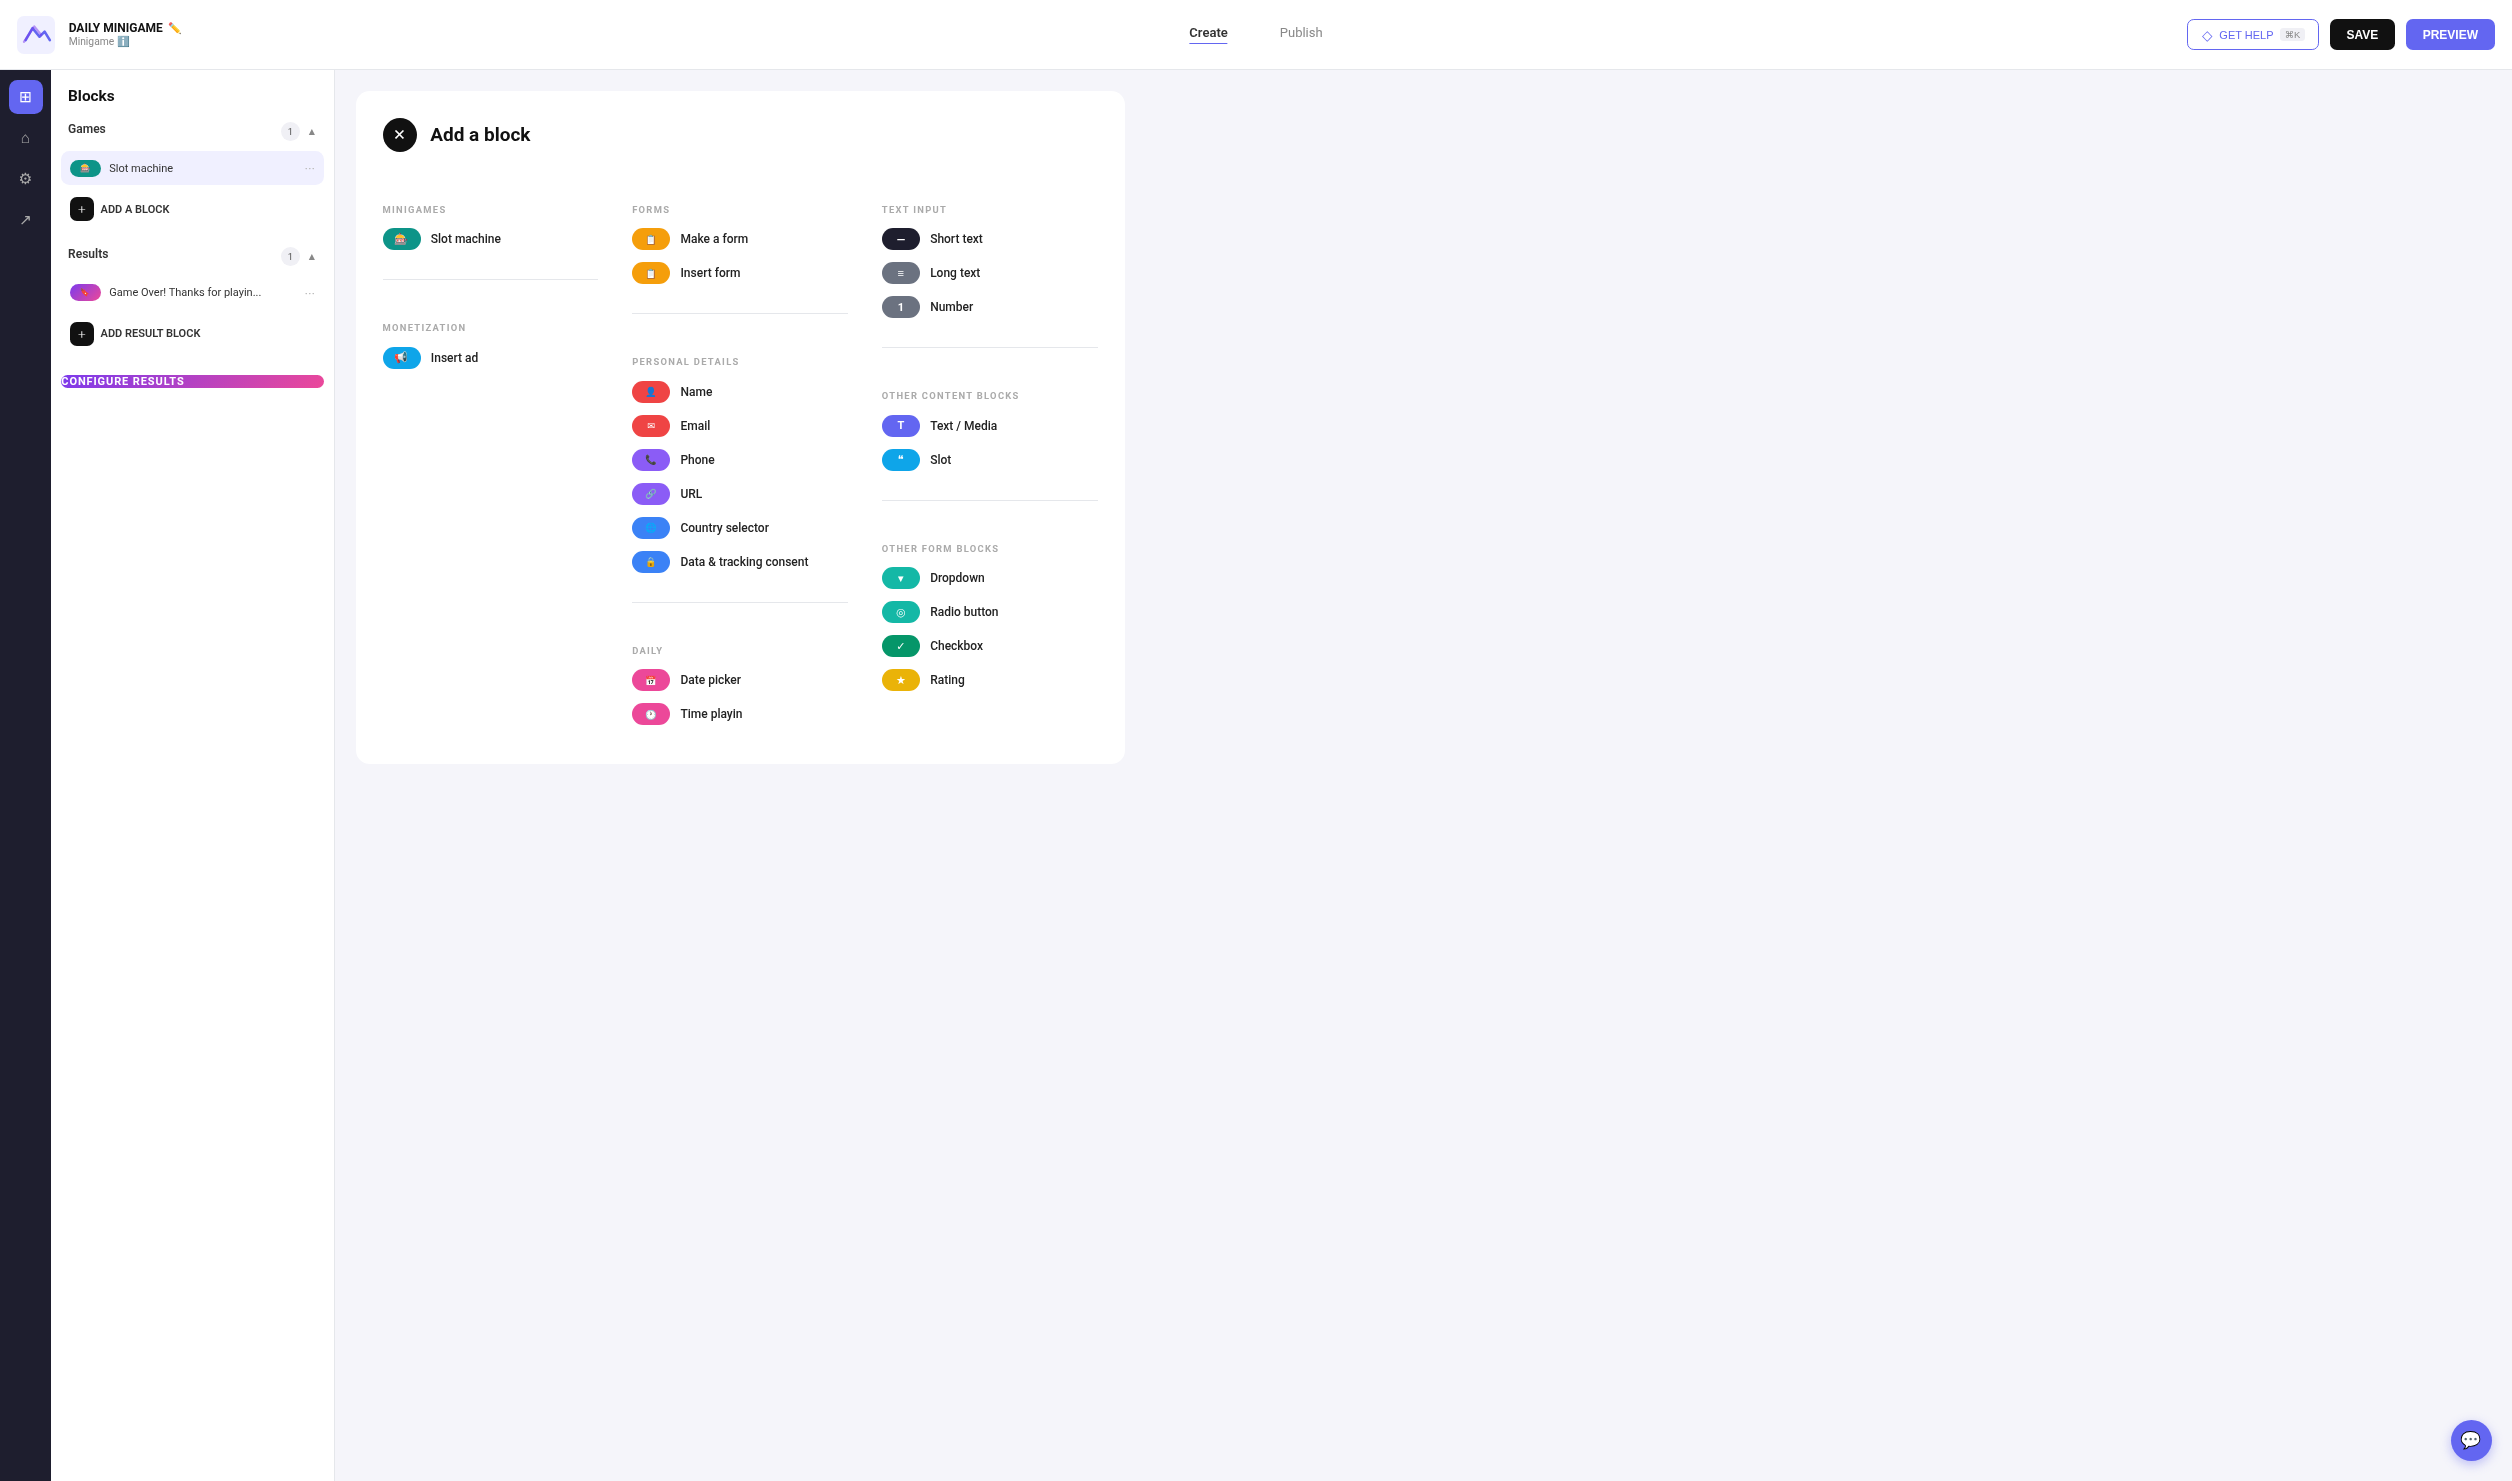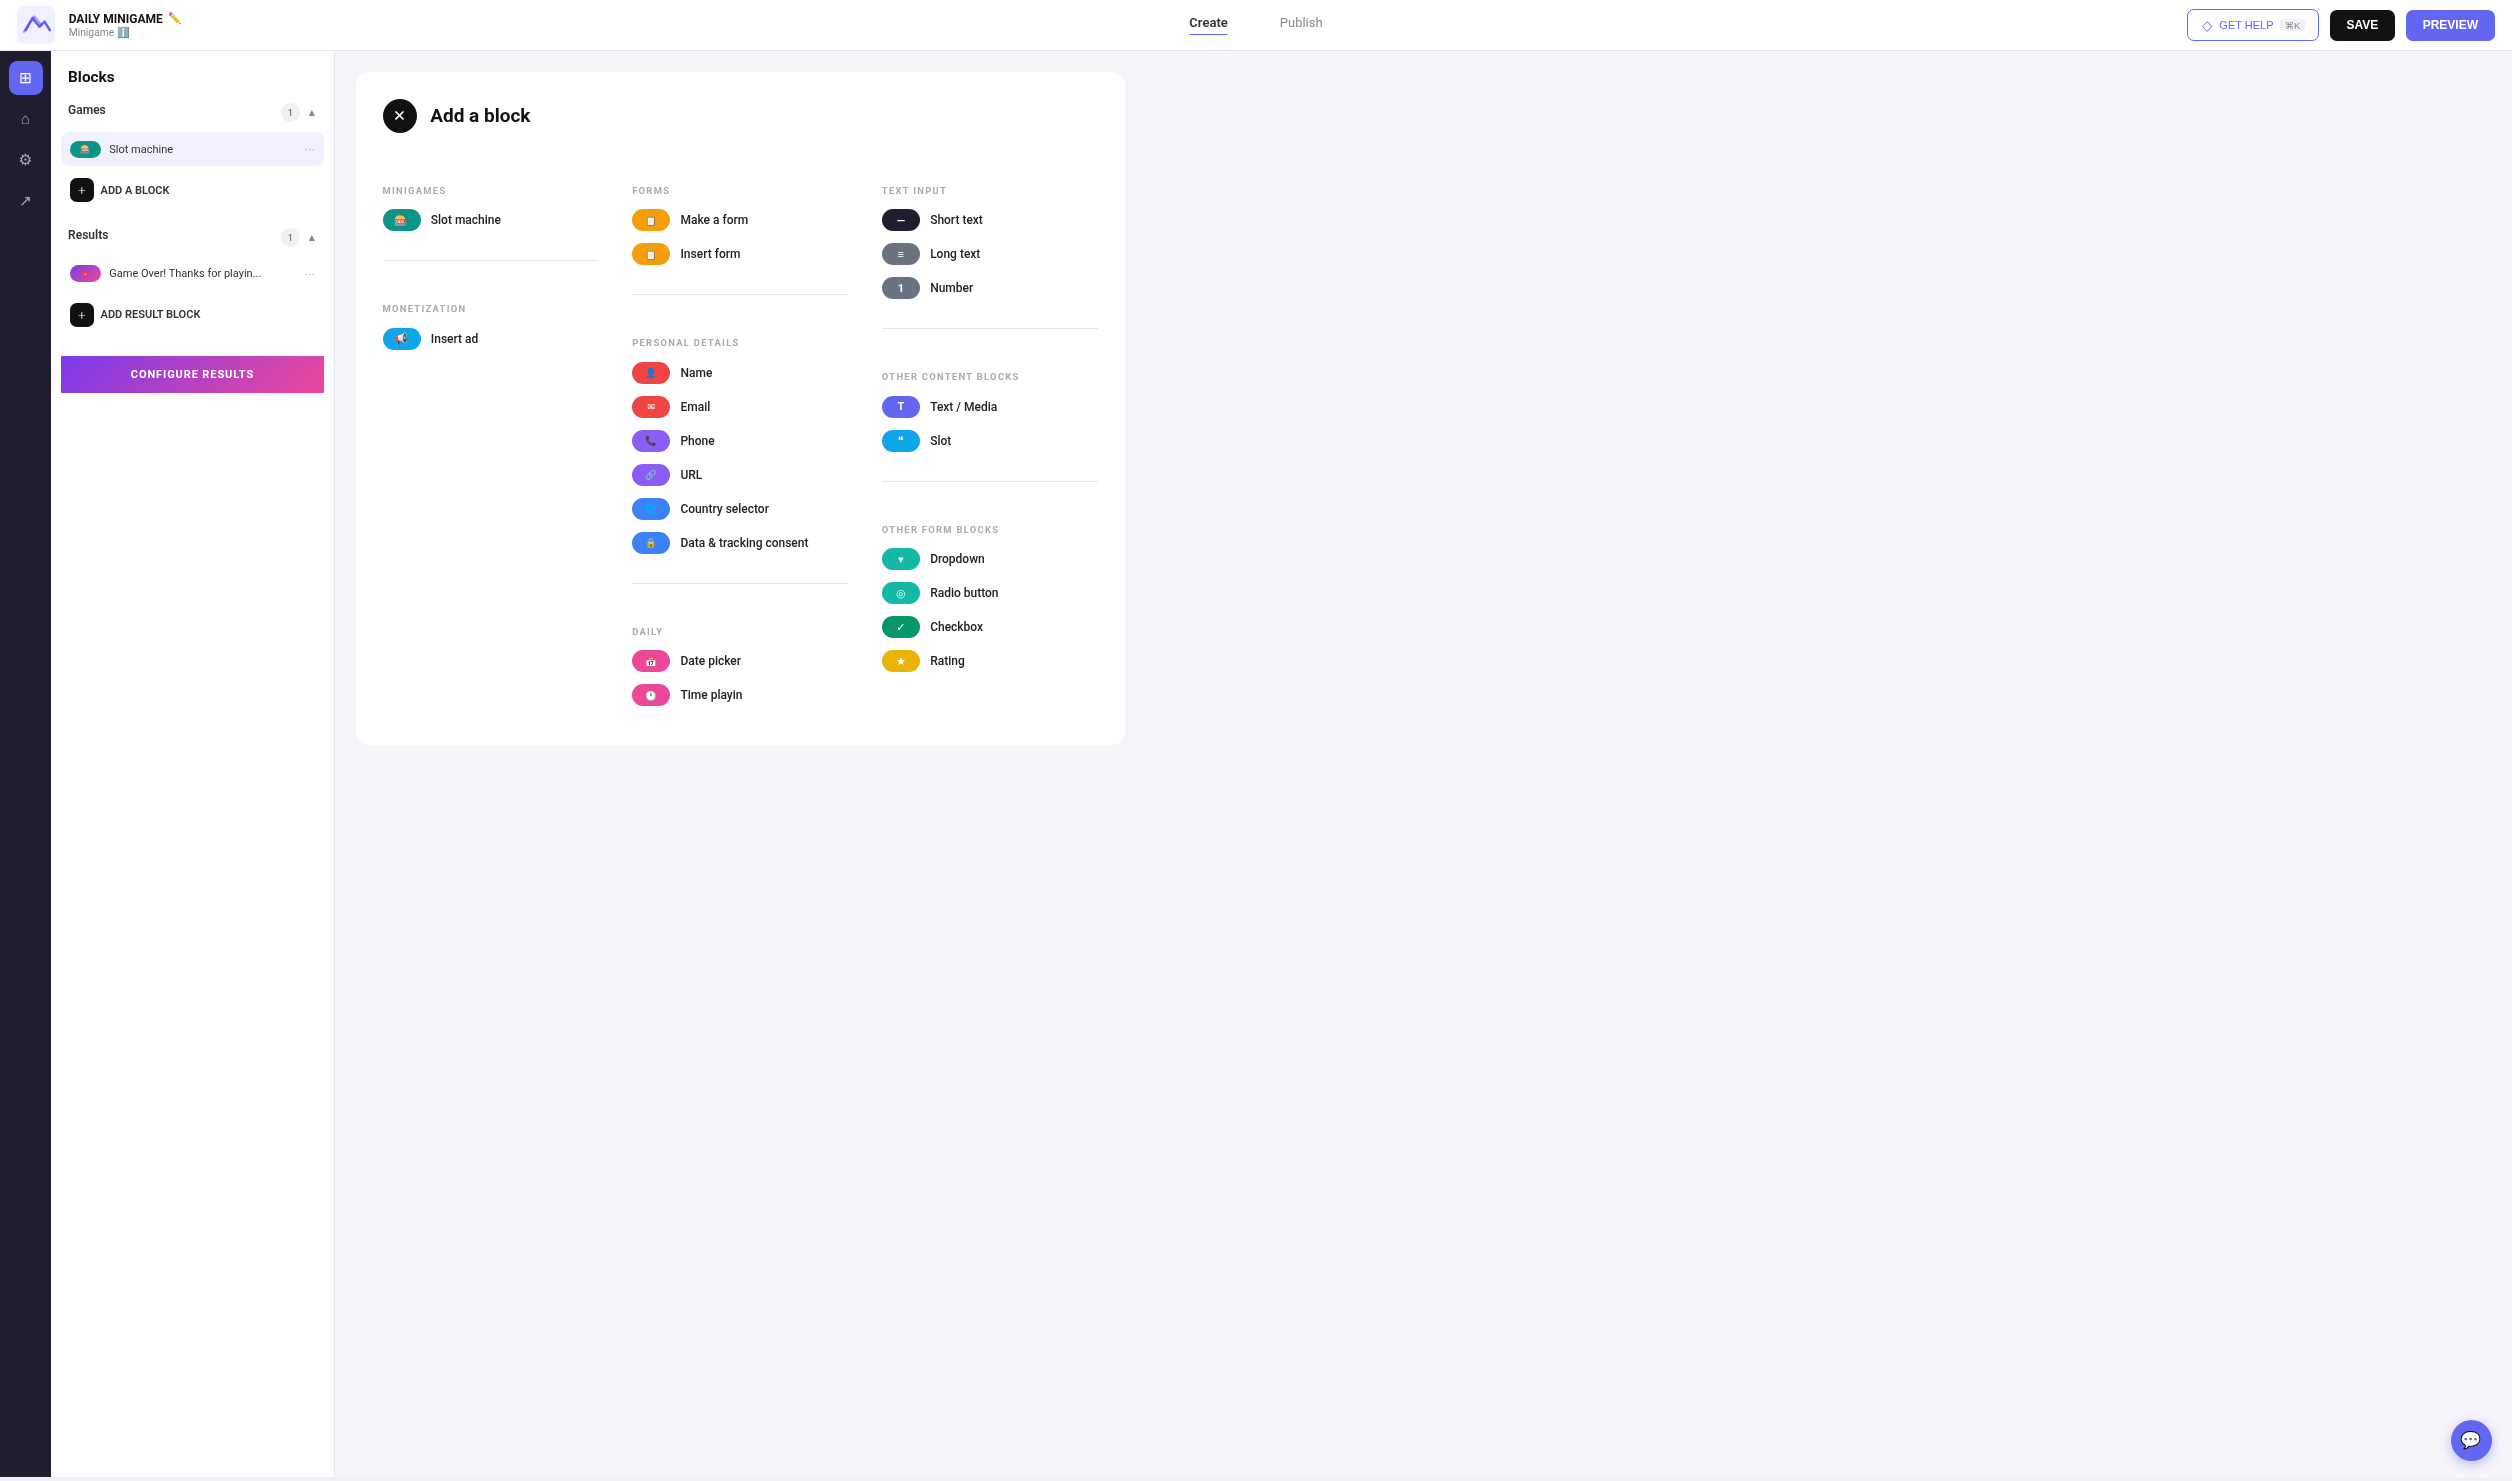--- a/index.html
+++ b/index.html
@@ -1,20 +1,20 @@
 <!DOCTYPE html>
 <html style="font-size:13.7px"><head>
   <meta charset="utf-8">
   <style>
     * { box-sizing: border-box; margin: 0; padding: 0; }
     body { font-family: -apple-system, BlinkMacSystemFont, 'Segoe UI', Roboto, sans-serif; background: #f0f0f5; overflow: hidden; }
 
     
     .topbar {
-      display: flex; align-items: center; height: 51px; background: #fff;
+      display: flex; align-items: center; height: 70px; background: #fff;
       border-bottom: 0.9px solid #e5e7eb; padding: 16px 17px; gap: 13.7px; position: relative; z-index: 10;
     }
     .topbar-logo { display: flex; align-items: center; gap: 6.8px; }
     .logo-icon { width: 38px; height: 38px; }
     .topbar-title-area { display: flex; flex-direction: column; }
     .topbar-title { font-weight: 700; font-size: 12px; color: #111; display: flex; align-items: center; gap: 5.1px; }
     .topbar-subtitle { font-size: 10.3px; color: #888; display: flex; align-items: flex-end; gap: 3.4px; }
     .topbar-nav { display: flex; gap: 52px; position: absolute; left: 50%; transform: translateX(-50%); }
     .topbar-nav-item { font-size: 13px; color: #888; cursor: pointer; padding-bottom: 3.4px; }
     .topbar-nav-item.active { color: #333; border-bottom: 1.7px solid #6366f1; font-weight: 600; }
@@ -76,24 +76,24 @@
     .sidebar-item-more { color: #bbb; font-size: 13.7px; cursor: pointer; }
     .add-block-btn {
       display: flex; align-items: center; gap: 6.8px; padding: 8.5px 8.5px; border-radius: 8.5px;
       cursor: pointer; color: #333; font-size: 11px; font-weight: 600;
     }
     .add-block-plus {
       width: 24px; height: 24px; background: #111; border-radius: 6.8px; display: flex;
       align-items: center; justify-content: center; color: #fff; font-size: 13.7px; font-weight: 300;
     }
     .configure-results-btn {
-      margin: 10.3px; padding: 12px; border-radius: 1px;
+      margin: 10.3px; border-radius: 17px;
       background: linear-gradient(135deg, #7c3aed, #ec4899);
       color: #fff; font-weight: 700; font-size: 11px; letter-spacing: 0.9px;
-      text-align: center; cursor: pointer;
+      cursor: pointer;
     }
 
     
     .result-item-icon {
       width: 31px; height: 17px; border-radius: 17px; background: linear-gradient(135deg, #7c3aed, #ec4899);
       display: flex; align-items: center; justify-content: center; font-size: 8.5px; flex-shrink: 0;
     }
 
     
     .main-content {

